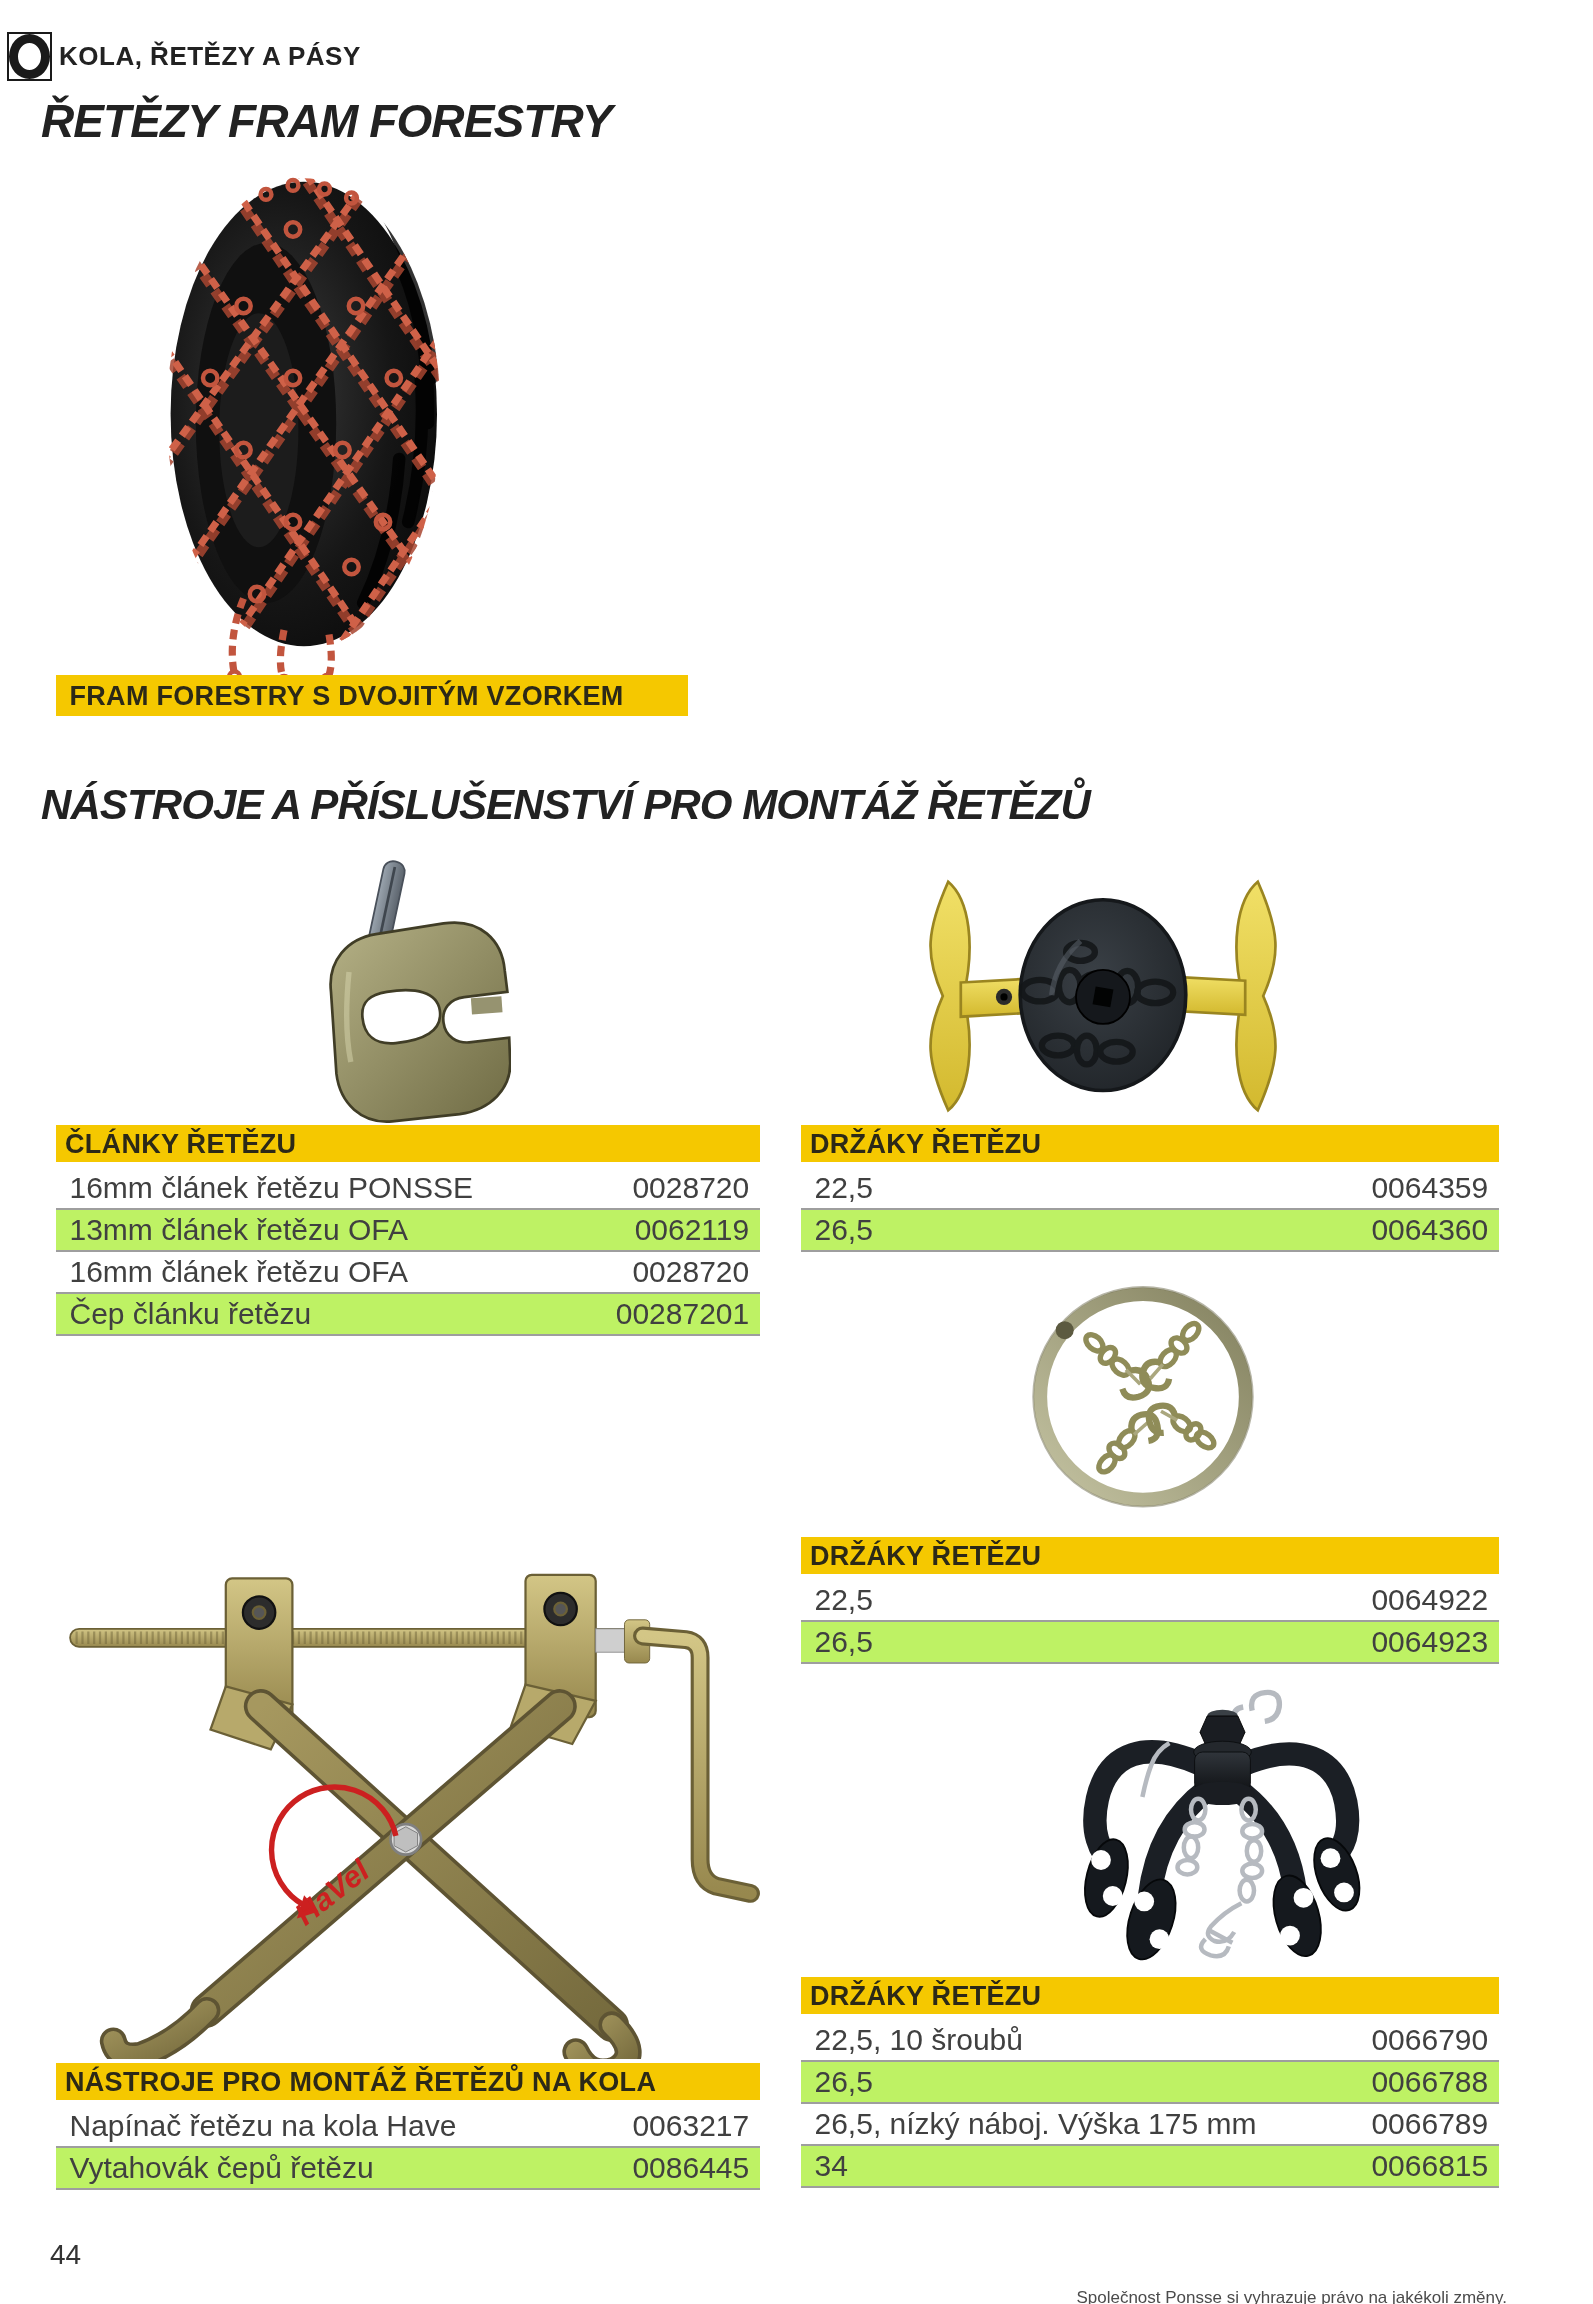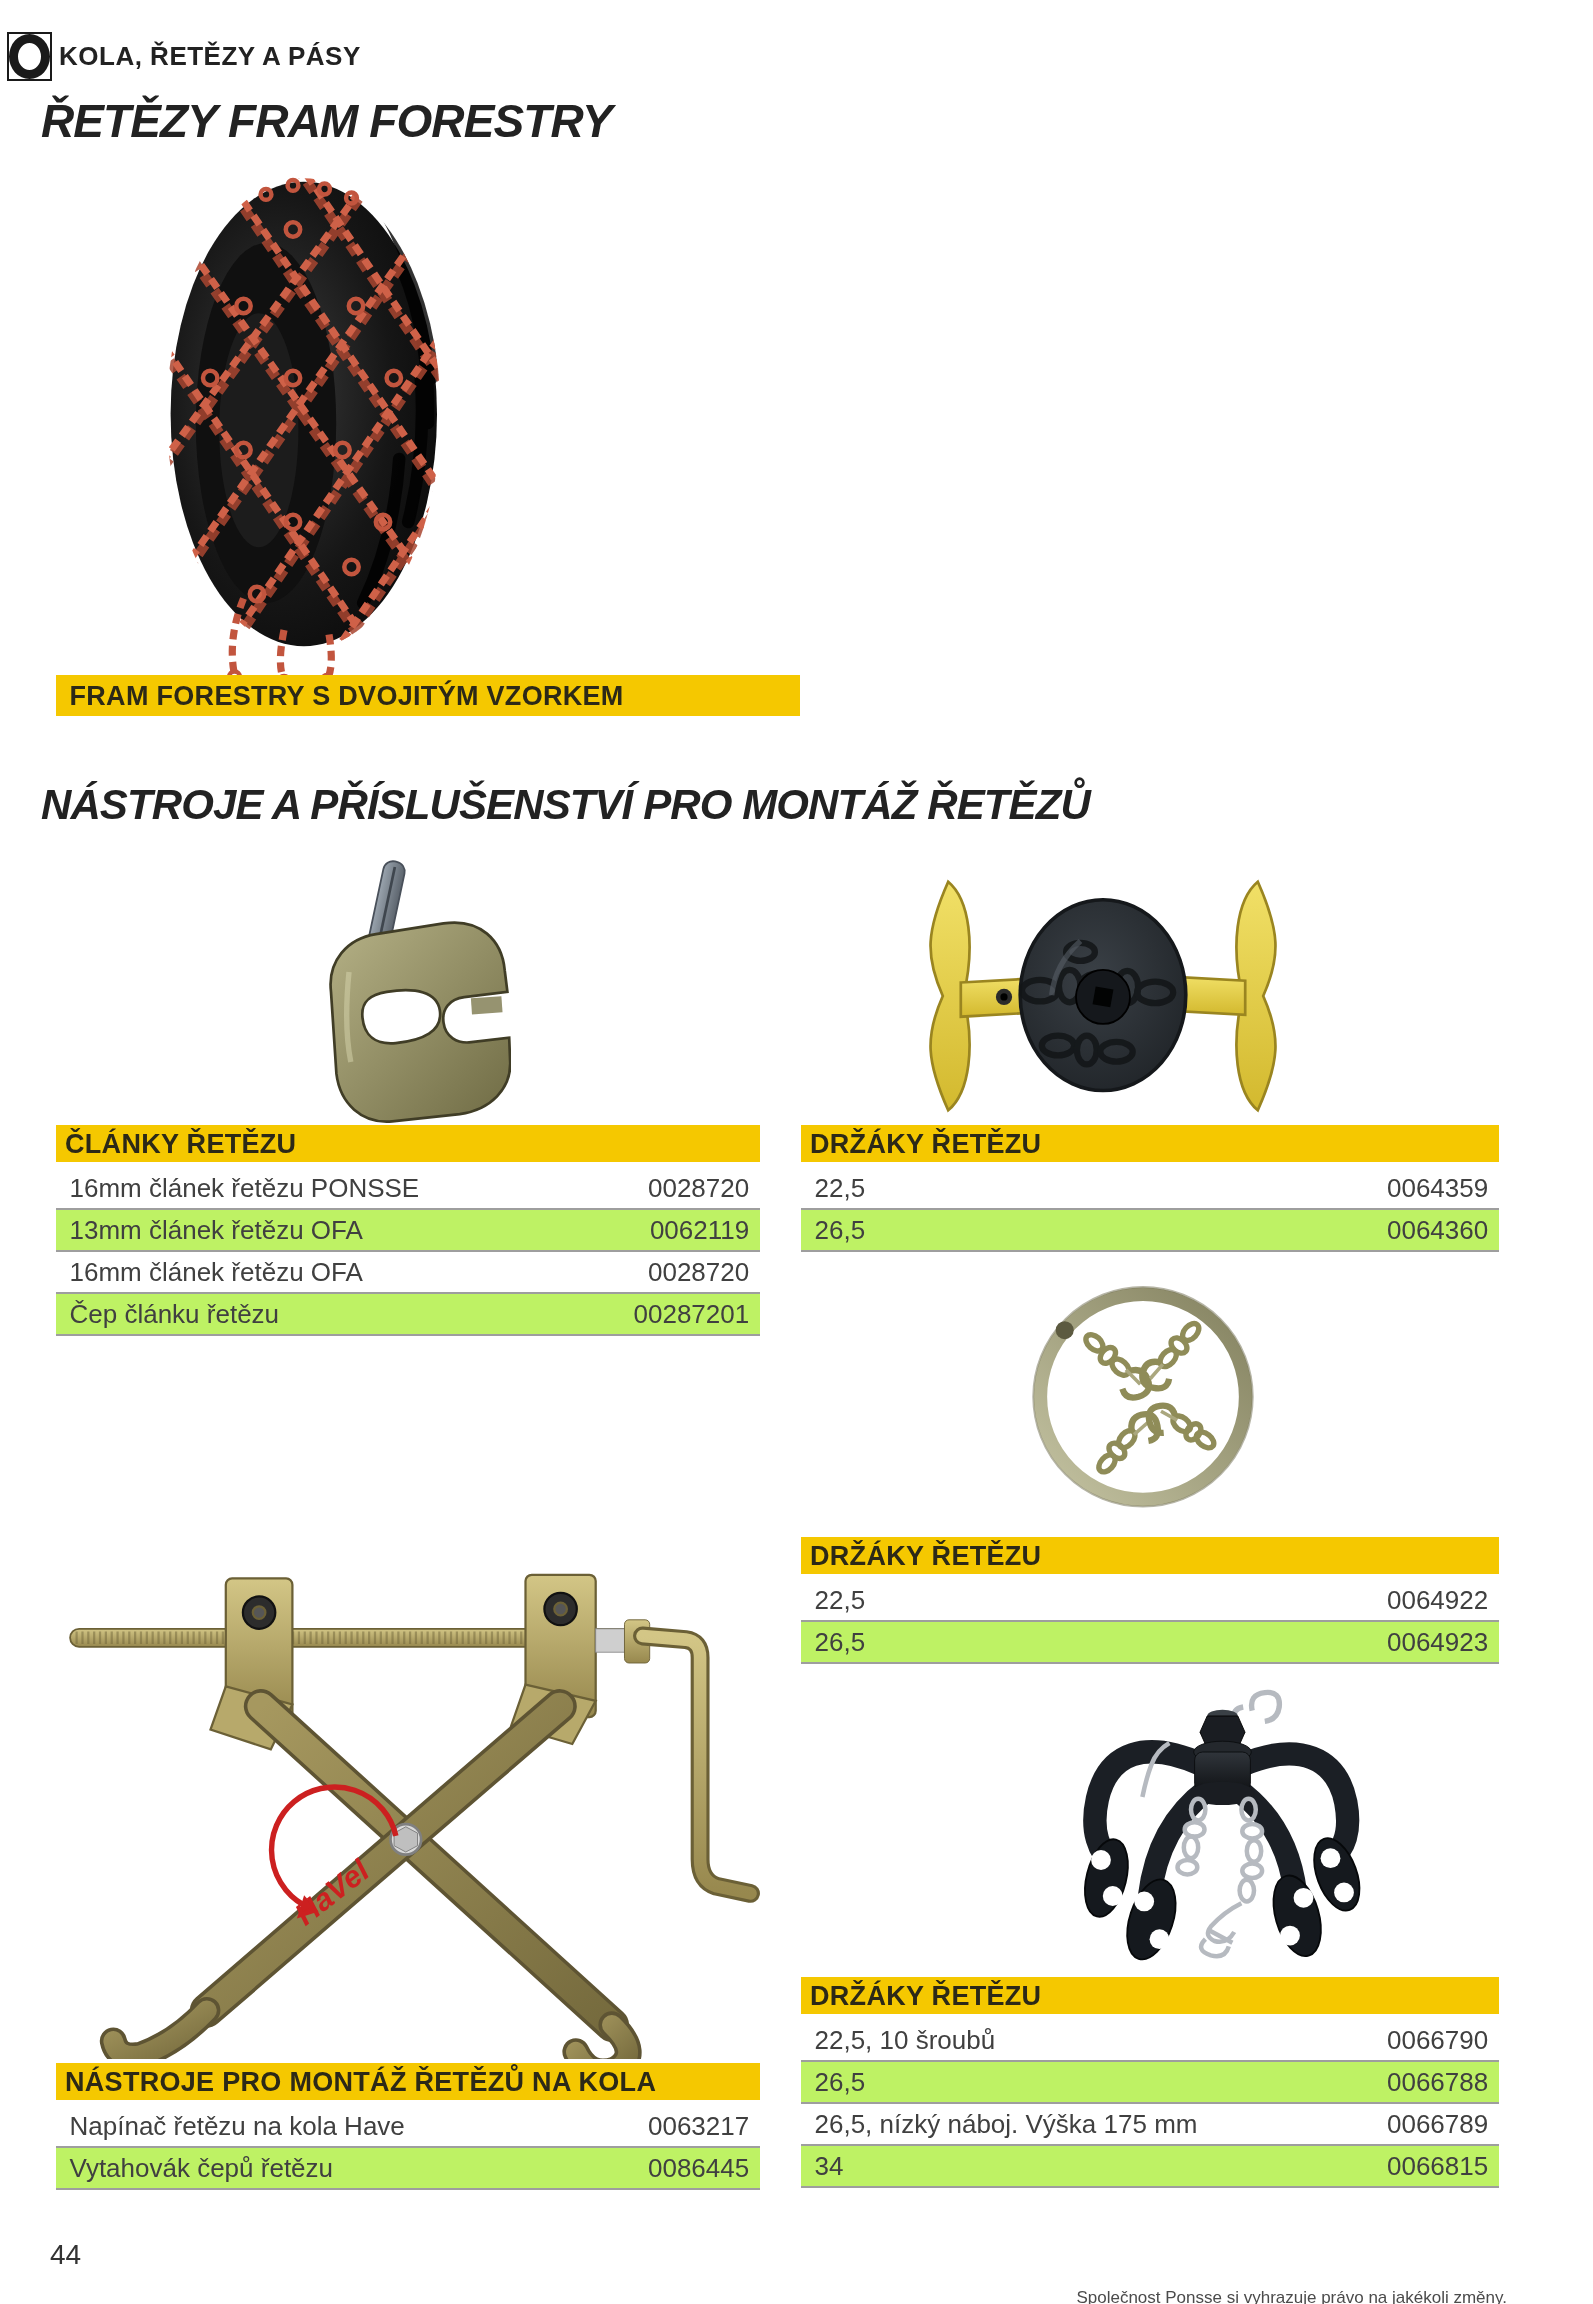--- a/index.html
+++ b/index.html
@@ -9,28 +9,28 @@
   }
   .abs{position:absolute;}
   
   .cat-icon{left:7.2px;top:32px;width:41px;height:45px;border:2.7px solid #1a1a1a;background:#fff;
     display:flex;align-items:center;justify-content:center;}
   .cat-icon .ring{width:27px;height:27px;border:9px solid #1a1a1a;border-radius:50%;}
   .cat-label{left:59px;top:41px;font-size:26px;font-weight:bold;color:#222;letter-spacing:0.5px;}
   .page-title{left:41px;top:94px;font-size:46px;font-weight:bold;font-style:italic;color:#222;letter-spacing:-0.9px;}
   .section-title{left:41px;top:781px;font-size:42px;font-weight:bold;font-style:italic;color:#222;letter-spacing:-0.9px;}
   
-  .banner{left:56px;top:675px;width:744px;height:41px;background:#F5C800;
+  .banner{left:56px;top:675px;width:632px;height:41px;background:#F5C800;
     font-size:27px;font-weight:bold;color:#2c2917;line-height:43px;padding-left:13.5px;box-sizing:border-box;letter-spacing:0.3px;}
   
   .tbl{position:absolute;}
   .thead{background:#F5C800;height:37px;line-height:39px;padding-left:9px;
     font-size:27px;font-weight:bold;color:#2c2917;letter-spacing:0.3px;margin-bottom:6.3px;}
   .trow{display:flex;justify-content:space-between;align-items:center;height:40px;
-    padding:0 10.8px 0 13.5px;font-size:26px;color:#404040;border-bottom:2.7px solid #9e9e9e;}
+    padding:0 10.8px 0 13.5px;font-size:30px;color:#404040;border-bottom:2.7px solid #9e9e9e;}
   .trow.alt{background:#bef264;}
   .trow .lbl{white-space:nowrap;}
   .trow .code{white-space:nowrap;}
   
   .page-num{left:50px;top:2239px;font-size:28px;color:#333;}
   .disclaimer{right:86px;top:2248px;font-size:17px;color:#4b4b4b;margin-top:40px;}
   svg{display:block;}
 </style>
 </head>
 <body>

